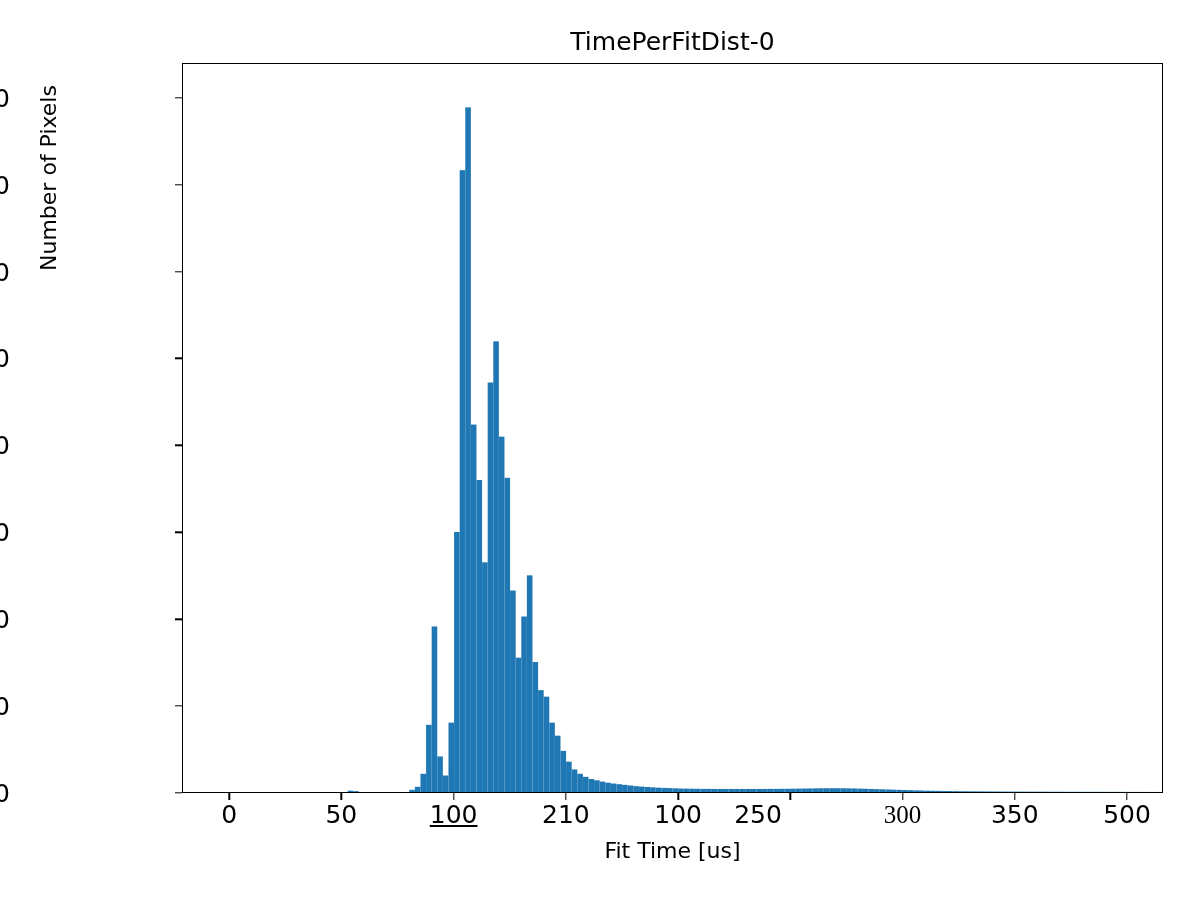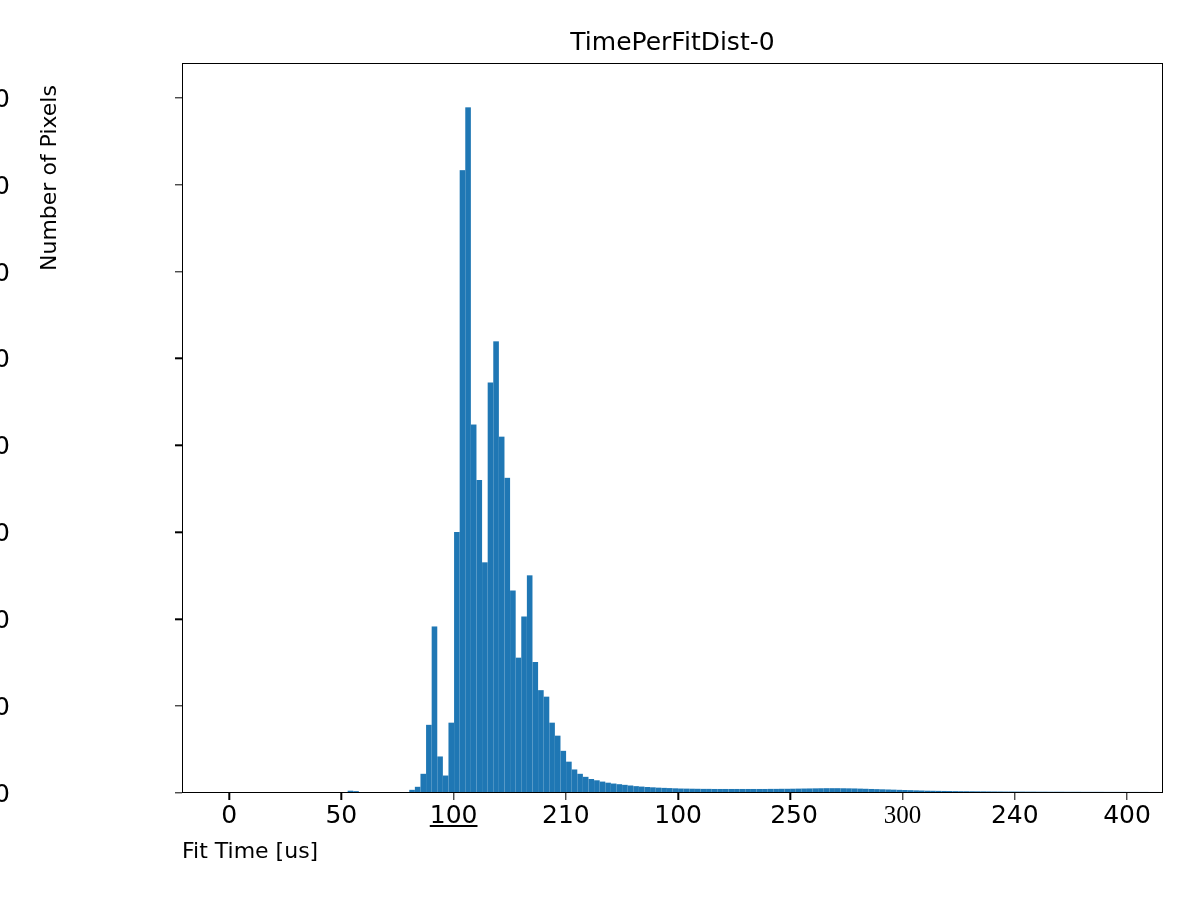--- a/index.html
+++ b/index.html
@@ -85,21 +85,21 @@
     width: 1.4px;
     height: 7px;
     background: #000000;
     transform: translateX(-50%);
   }
   #xlabel {
     position: absolute;
     left: 182px;
     top: 838px;
     width: 981px;
-    text-align: left;
+    text-align: center;
     font-size: 22px;
     color: #000000;
     line-height: 26px;
     white-space: nowrap;
   }
   #ylabel {
     position: absolute;
     left: 0px;
     top: 428px;
     width: 500px;
@@ -286,26 +286,26 @@
       <div class="xtick-label" style="left: 229.142px;">0</div>
       <div class="xtick-mark" style="left: 229.142px;"></div>
       <div class="xtick-label" style="left: 341.384px;">50</div>
       <div class="xtick-mark" style="left: 341.384px;"></div>
       <div class="xtick-label" style="left: 453.627px; text-decoration: underline;">100</div>
       <div class="xtick-mark" style="left: 453.627px;"></div>
       <div class="xtick-label" style="left: 565.87px;">210</div>
       <div class="xtick-mark" style="left: 565.87px;"></div>
       <div class="xtick-label" style="left: 678.112px;">100</div>
       <div class="xtick-mark" style="left: 678.112px;"></div>
-      <div class="xtick-label" style="left: 794px;">250</div>
+      <div class="xtick-label" style="left: 758px;">250</div>
       <div class="xtick-mark" style="left: 790.355px;"></div>
       <div class="xtick-label" style="left: 902.597px; font-family: Liberation Serif, serif;">300</div>
       <div class="xtick-mark" style="left: 902.597px;"></div>
-      <div class="xtick-label" style="left: 1014.84px;">240</div>
+      <div class="xtick-label" style="left: 1014.84px;">350</div>
       <div class="xtick-mark" style="left: 1014.84px;"></div>
-      <div class="xtick-label" style="left: 1127.08px;">400</div>
+      <div class="xtick-label" style="left: 1127.08px;">500</div>
       <div class="xtick-mark" style="left: 1127.08px;"></div>
     </div>
 
   <div id="xlabel">Fit Time [us]</div>
   <div id="ylabel">Number of Pixels</div>
 
 </div>
 
 </body></html>

